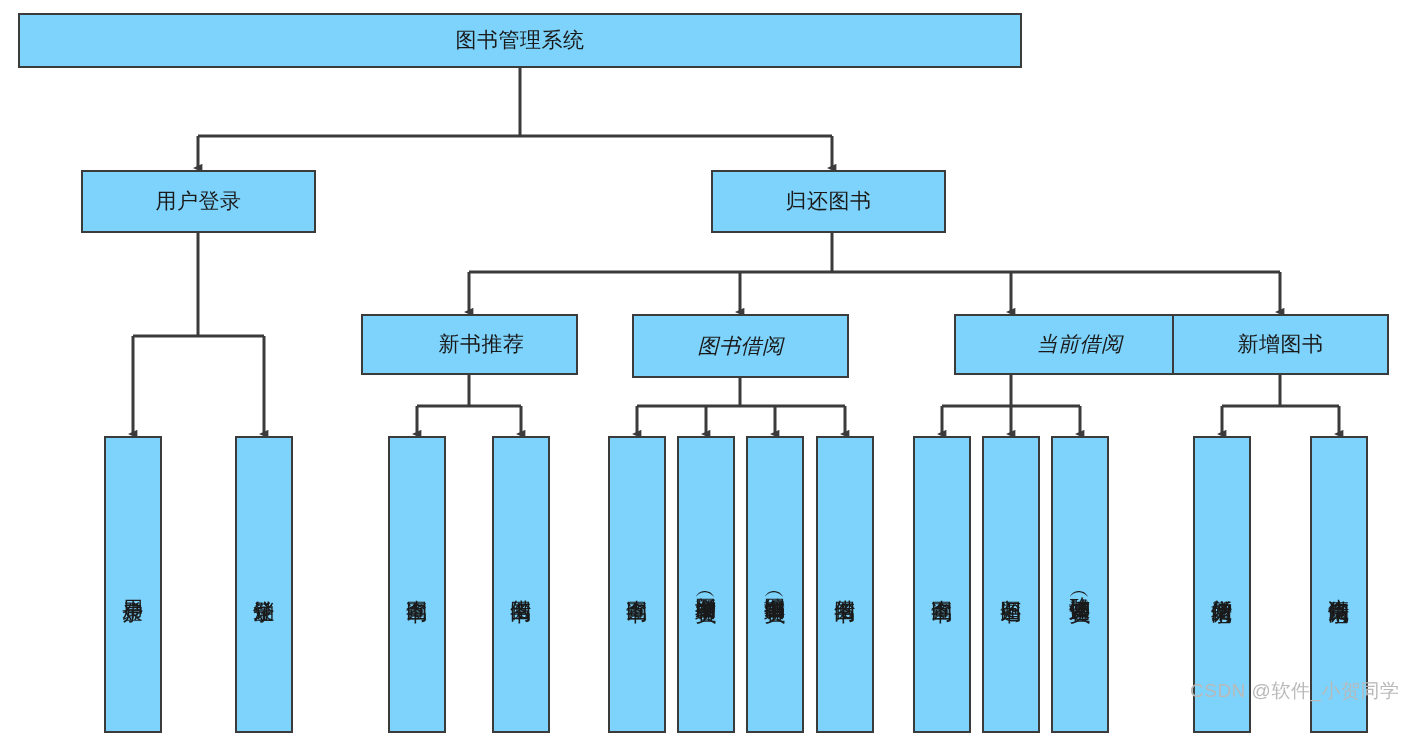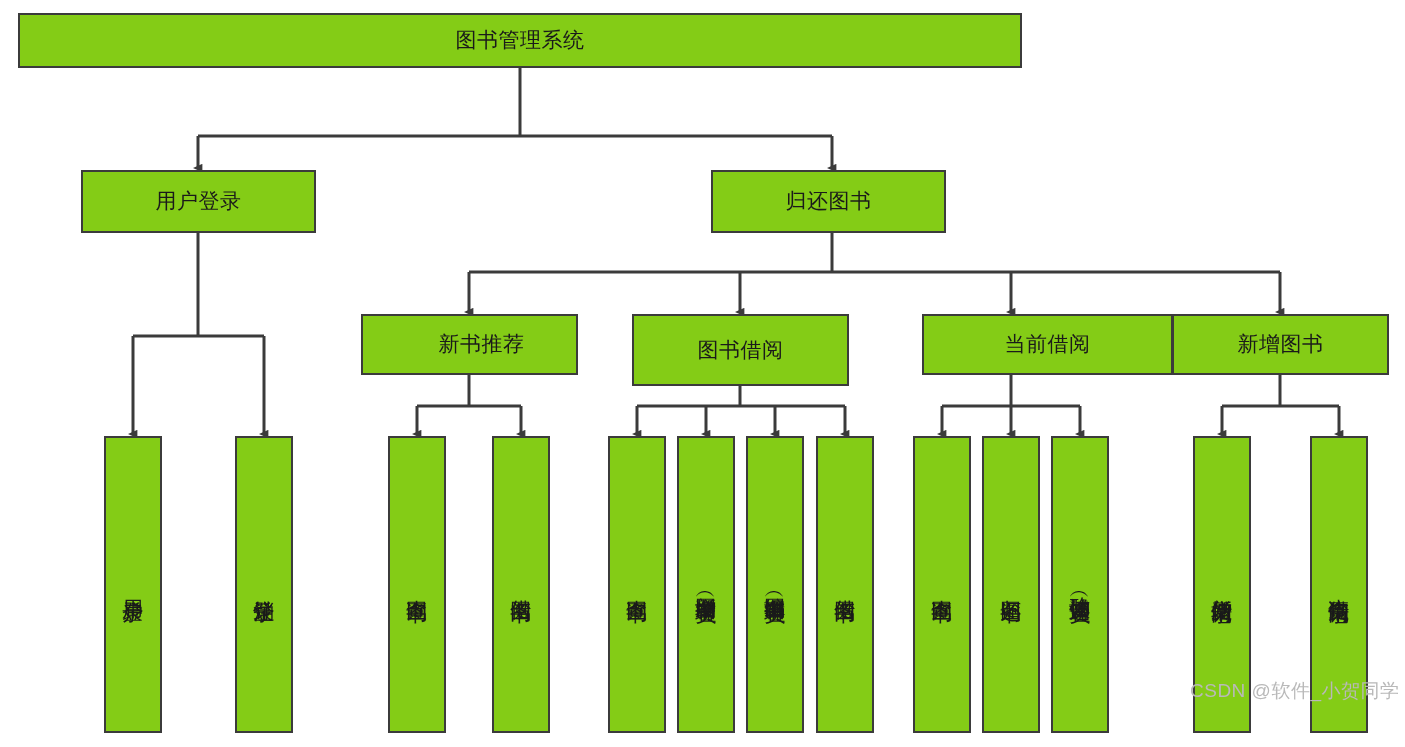--- a/index.html
+++ b/index.html
@@ -22,21 +22,21 @@
   svg.edges {
     position: absolute;
     left: 0;
     top: 0;
     width: 1405px;
     height: 747px;
   }
   .node {
     position: absolute;
     box-sizing: border-box;
-    background: #84cc16;
+    background: #7dd3fc;
     border: 2px solid #3b3b3b;
     display: flex;
     align-items: center;
     justify-content: center;
     z-index: 2;
   }
   .node .label {
     color: #1a1a1a;
     font-size: 21px;
     line-height: 1.18;
@@ -126,24 +126,24 @@
   <div class="node" style="left:81px; top:170px; width:235px; height:63px;">
     <span class="label">用户登录</span>
   </div>
   <div class="node" style="left:711px; top:170px; width:235px; height:63px;">
     <span class="label">归还图书</span>
   </div>
 
   <div class="node" style="left:361px; top:314px; width:217px; height:61px;padding-left:24px;">
     <span class="label">新书推荐</span>
   </div>
-  <div class="node" style="left:632px; top:314px; width:217px; height:72px;">
+  <div class="node" style="left:632px; top:314px; width:217px; height:64px;font-style:italic;">
     <span class="label">图书借阅</span>
   </div>
-  <div class="node" style="left:922px; top:314px; width:251px; height:61px;">
+  <div class="node" style="left:954px; top:314px; width:251px; height:61px;font-style:italic;">
     <span class="label">当前借阅</span>
   </div>
   <div class="node" style="left:1172px; top:314px; width:217px; height:61px;">
     <span class="label">新增图书</span>
   </div>
 
   <div class="node vertical" style="left:104px; top:436px; width:58px; height:297px;">
     <span class="label">用户登录</span>
   </div>
   <div class="node vertical" style="left:235px; top:436px; width:58px; height:297px;">

